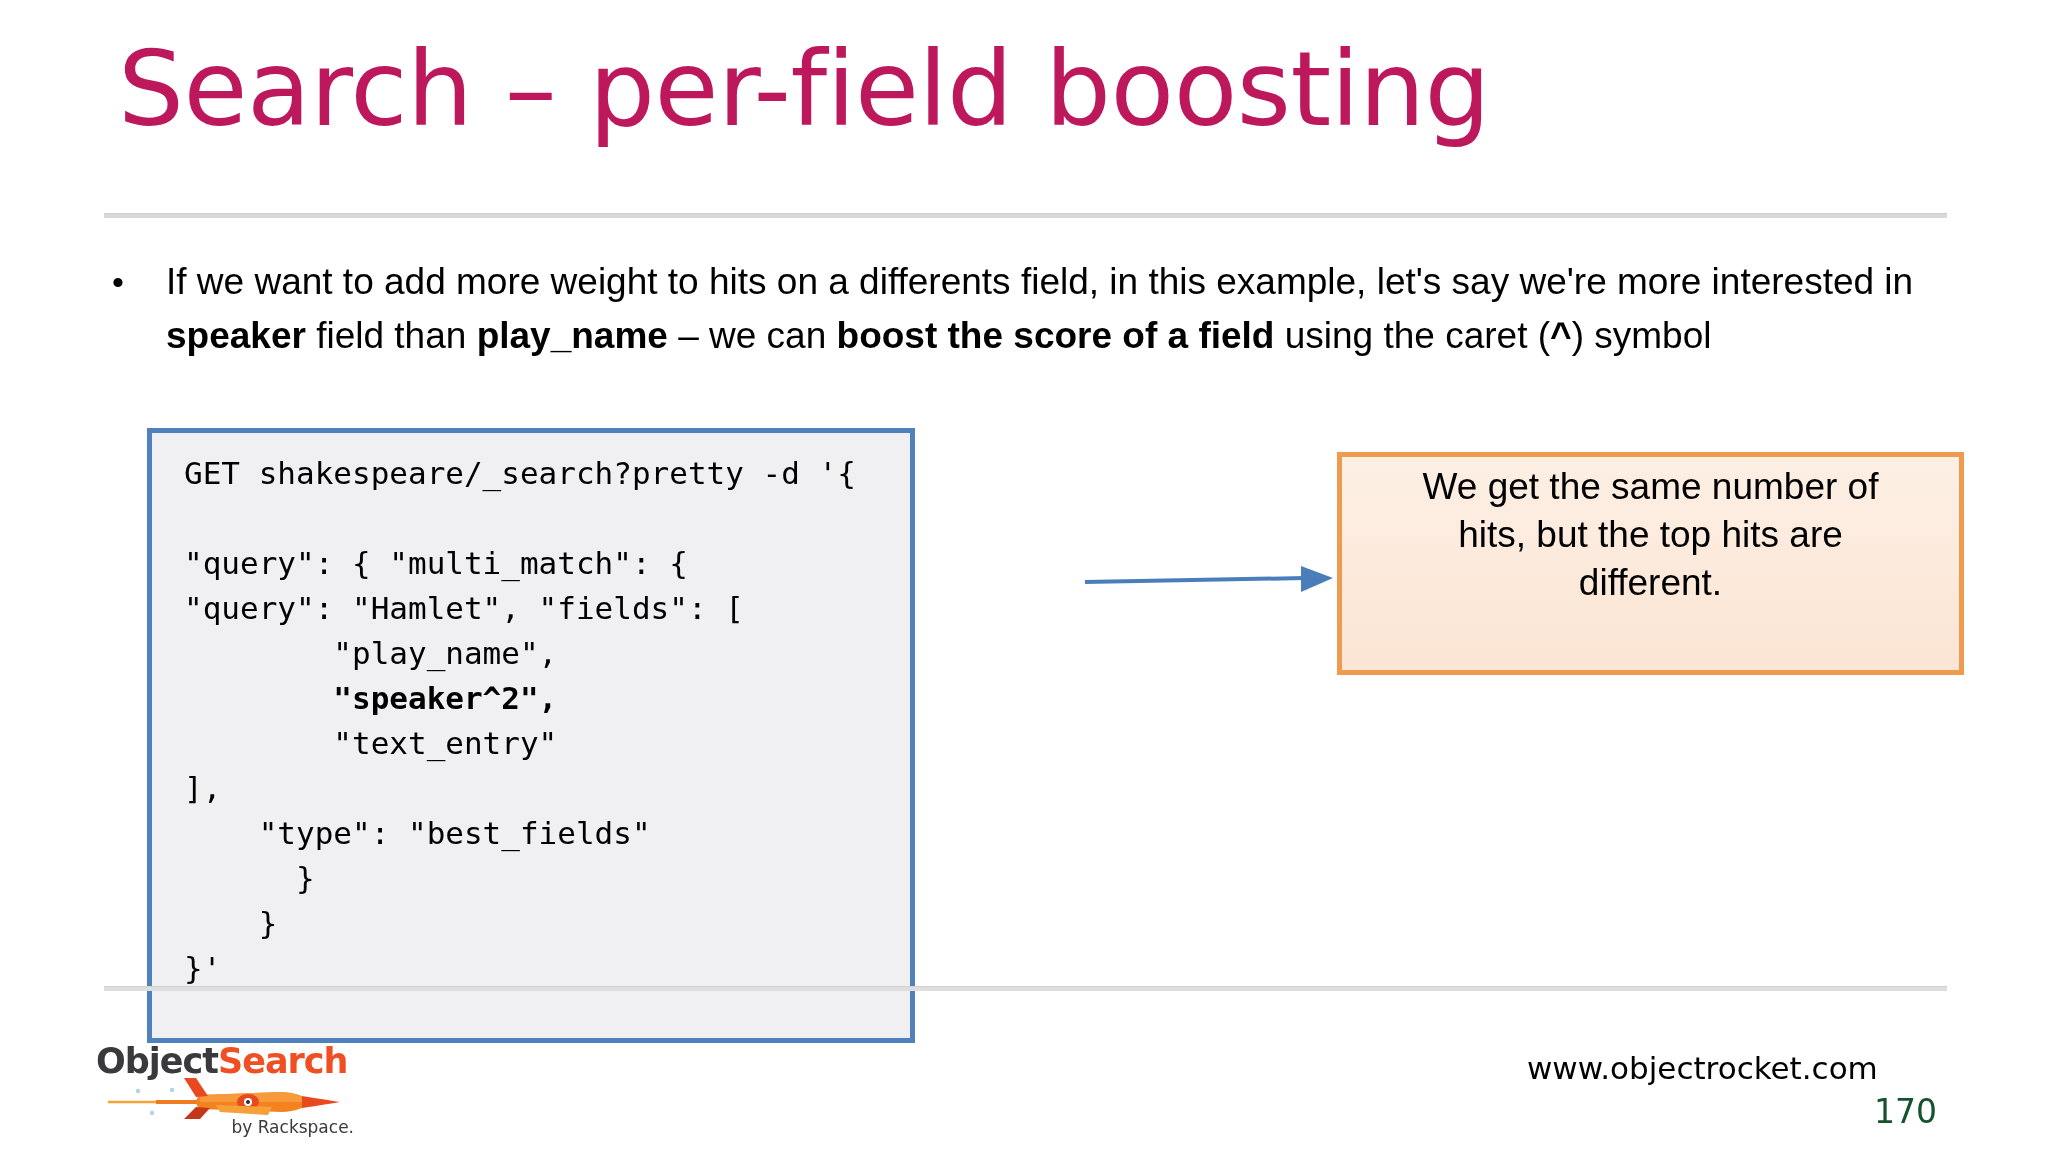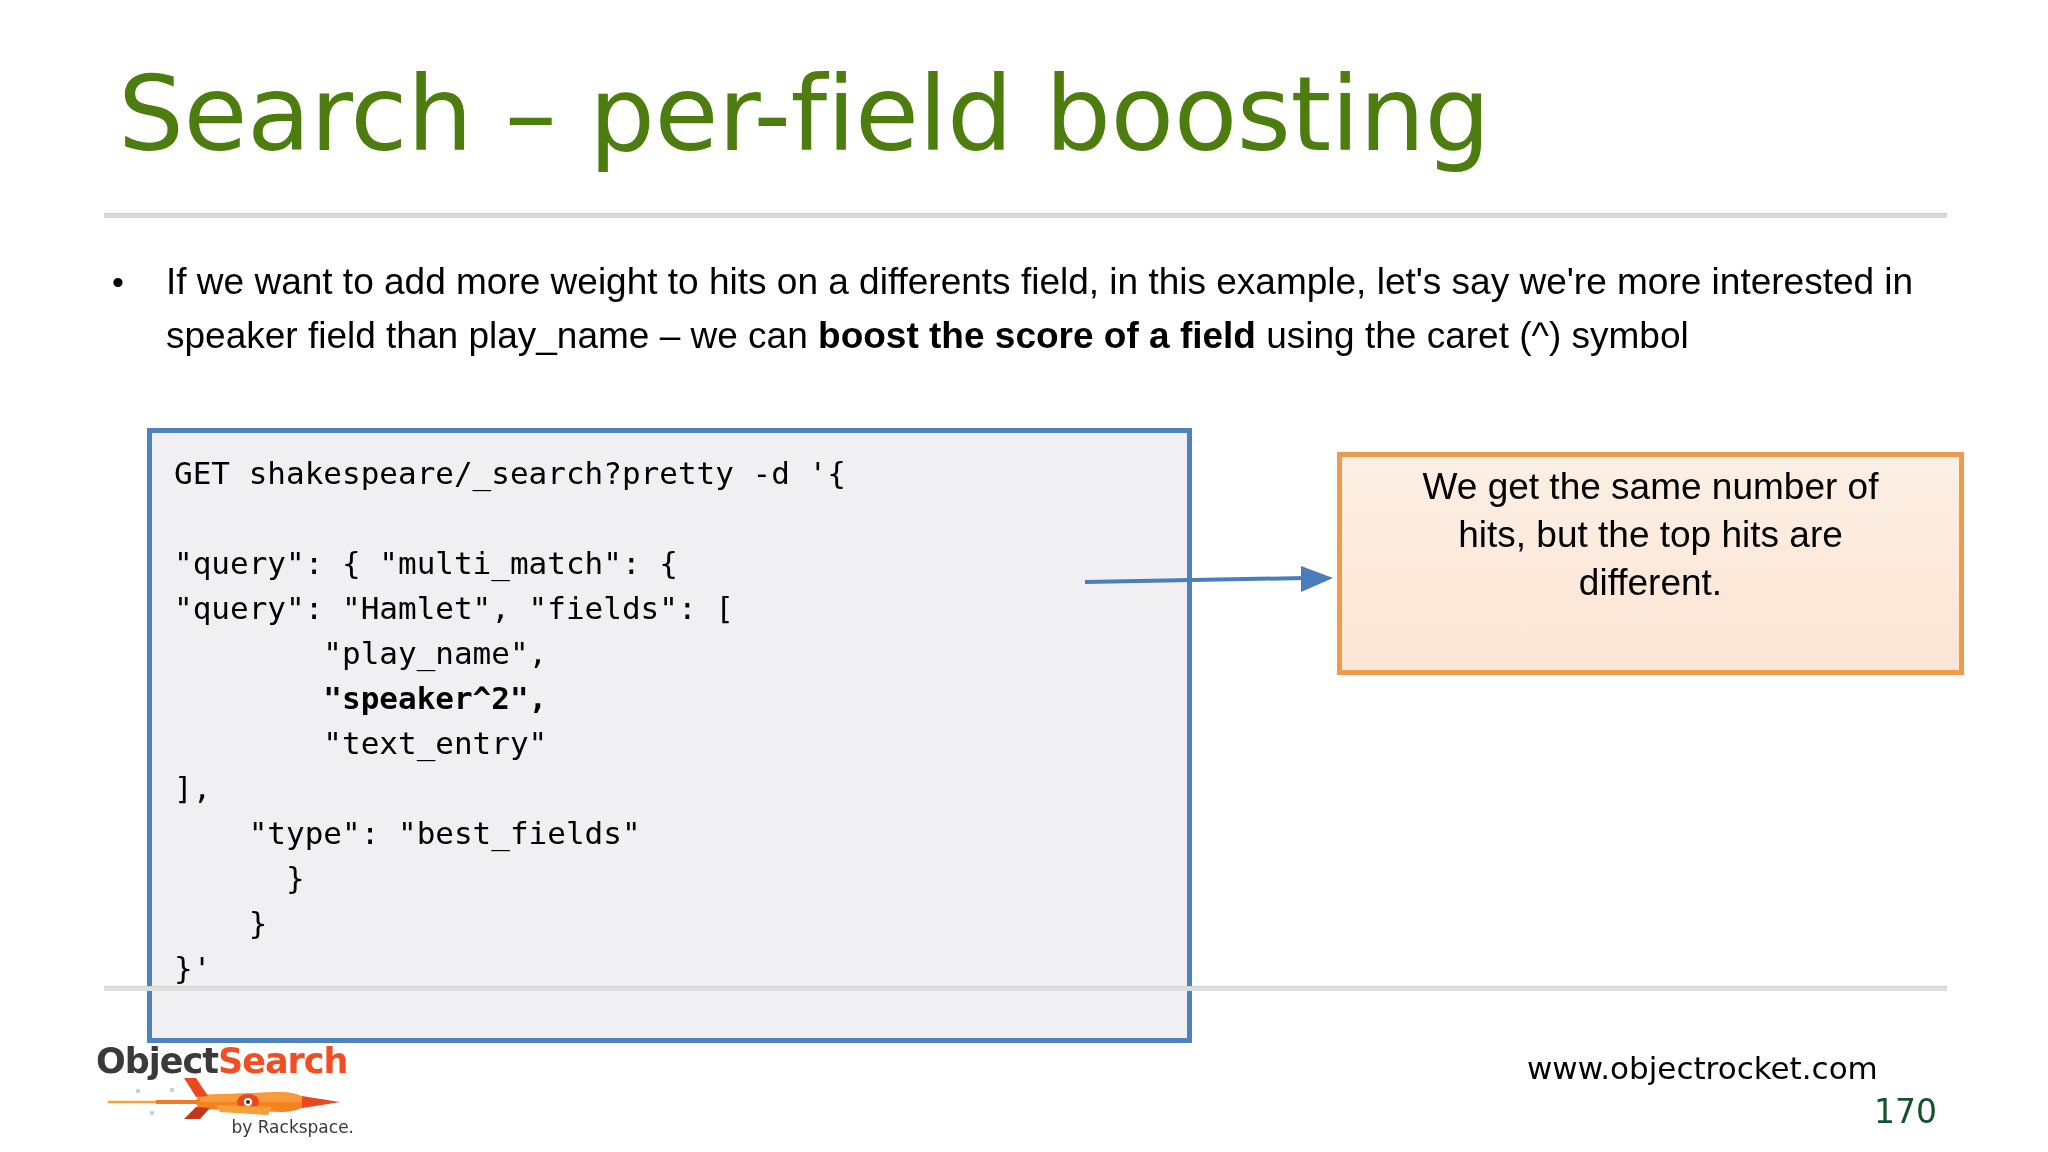--- a/index.html
+++ b/index.html
@@ -13,27 +13,27 @@
     height: 1152px;
     background: #ffffff;
     overflow: hidden;
     font-family: "Liberation Sans", sans-serif;
   }
 
   
   #slide-title {
     position: absolute;
     left: 118px;
-    top: 60px;
+    top: 35px;
     width: 1820px;
     font-family: "DejaVu Sans", sans-serif;
     font-size: 104px;
     font-weight: 400;
     line-height: 1.05;
-    color: #4d7c0f;
+    color: #be185d;
     letter-spacing: -0.5px;
     white-space: nowrap;
   }
 
   #title-rule {
     position: absolute;
     left: 104px;
     top: 213px;
     width: 1843px;
     height: 4px;
@@ -61,34 +61,35 @@
     text-align: left;
     padding-left: 8px;
     box-sizing: border-box;
   }
   .bullet-text {
     flex: 1 1 auto;
     font-size: 37px;
     line-height: 54px;
     color: #000000;
   }
-  .b { font-weight: normal; }
+  .b { font-weight: bold; }
   .bi { font-weight: bold; }
 
   
   #code-block {
     position: absolute;
     left: 147px;
     top: 428px;
-    width: 1045px;
+    width: 768px;
     height: 615px;
     box-sizing: border-box;
     background: #F0F0F2;
     border: 5px solid #4F81BD;
     overflow: hidden;
+    padding-left: 10px;
   }
   #code-pre {
     margin: 0;
     padding: 18px 0 0 22px;
     font-family: "DejaVu Sans Mono", monospace;
     font-size: 31px;
     line-height: 45px;
     color: #000000;
     white-space: pre;
     letter-spacing: 0px;

